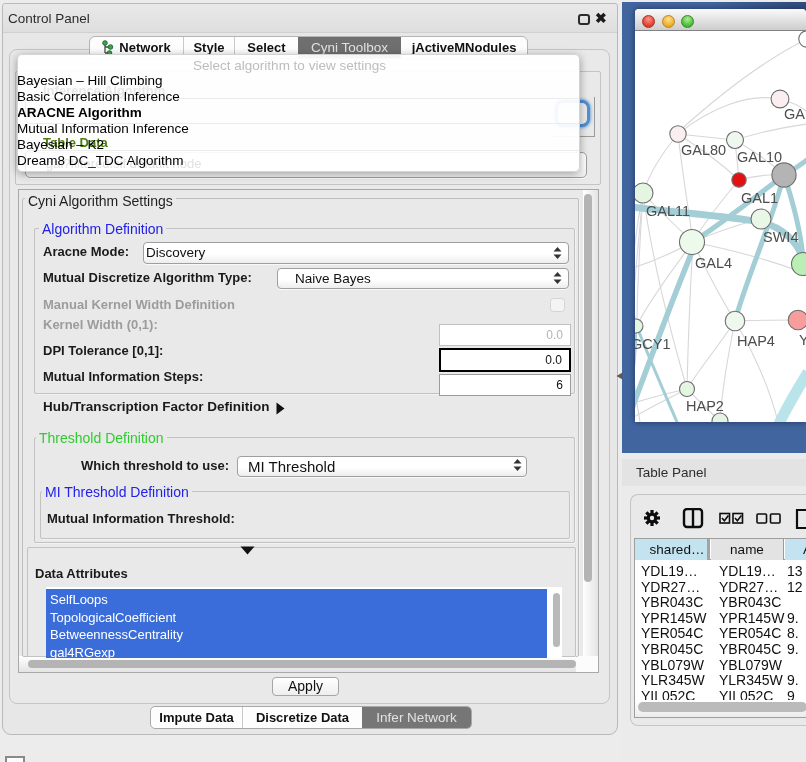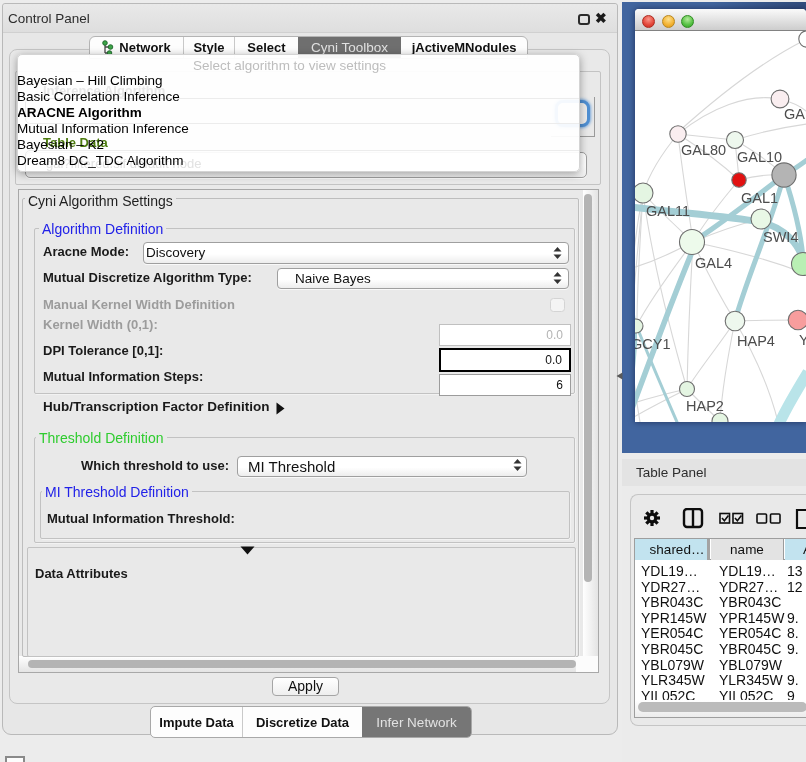--- a/index.html
+++ b/index.html
@@ -113,24 +113,30 @@
 
   <div class="abs lbl" style="left:44px; top:507px;">Mutual Information Threshold:</div>
 
   <div class="abs gbx" style="left:24px; top:543px; width:549px; height:110px;"></div>
   <svg class="abs" style="left:237px; top:542px;" width="15" height="9">
       <polygon points="0.5,0.5 14.5,0.5 7.5,8.5" fill="#111"></polygon>
     </svg>
 
   <div class="abs lbl" style="left:32px; top:562px;">Data Attributes</div>
 
+  <div class="abs" style="left:43px; top:583px; width:516px; height:71px; background:#fff; overflow:hidden;">
+    <div style="position:absolute; left:0; top:2px; width:501px; height:80px; background:#3a6dda; color:#fff; font-size:13px; padding:2px 0 0 4px; line-height:17.6px;">
+      SelfLoops<br>TopologicalCoefficient<br>BetweennessCentrality<br>gal4RGexp
+    </div>
+    <div style="position:absolute; right:2px; top:6px; width:7px; height:54px; background:#b9b9b9; border-radius:4px;"></div>
+  </div>
 
   <div class="abs" style="left:269px; top:673px; width:67px; height:19px; background:linear-gradient(#ffffff,#eeeeee); border:1px solid #a5a5a5; border-radius:4px; text-align:center; font-size:14px; color:#111; line-height:17px;">Apply</div>
 
-  <div class="abs" style="left:147px; top:702px; width:322px; height:32px; background:#fdfdfd; border:1px solid #a8a8a8; border-radius:5px; overflow:hidden; display:flex;">
+  <div class="abs" style="left:147px; top:702px; width:322px; height:23px; background:#fdfdfd; border:1px solid #a8a8a8; border-radius:5px; overflow:hidden; display:flex;">
     <div style="width:92px; display:flex; align-items:center; justify-content:center; font-size:13px; font-weight:bold; color:#111; border-right:1px solid #c9c9c9;">Impute Data</div>
     <div style="width:119px; display:flex; align-items:center; justify-content:center; font-size:13px; font-weight:bold; color:#111;">Discretize Data</div>
     <div style="flex:1; display:flex; align-items:center; justify-content:center; background:#767676; font-size:13.5px; color:#e2e2e2;">Infer Network</div>
   </div>
 </div>
 
 <div class="abs" style="left:17px; top:54px; width:563px; height:118px; background:rgba(255,255,255,0.94); border:1px solid #d4d4d4; border-radius:5px; box-shadow:0 2px 8px rgba(0,0,0,0.35); z-index:50; overflow:hidden;">
   <div style="position:absolute; left:25px; top:28px; font-size:13px; font-weight:bold; color:#e7e7e7; white-space:nowrap;">Inference Algorithm</div>
   <div style="position:absolute; left:7px; top:43px; width:560px; height:26px; border:1px solid #ececec; border-radius:5px;"></div>
   <div style="position:absolute; left:25px; top:80px; font-size:13px; font-weight:bold; color:#4d7c0f; white-space:nowrap;">Table Data</div>

